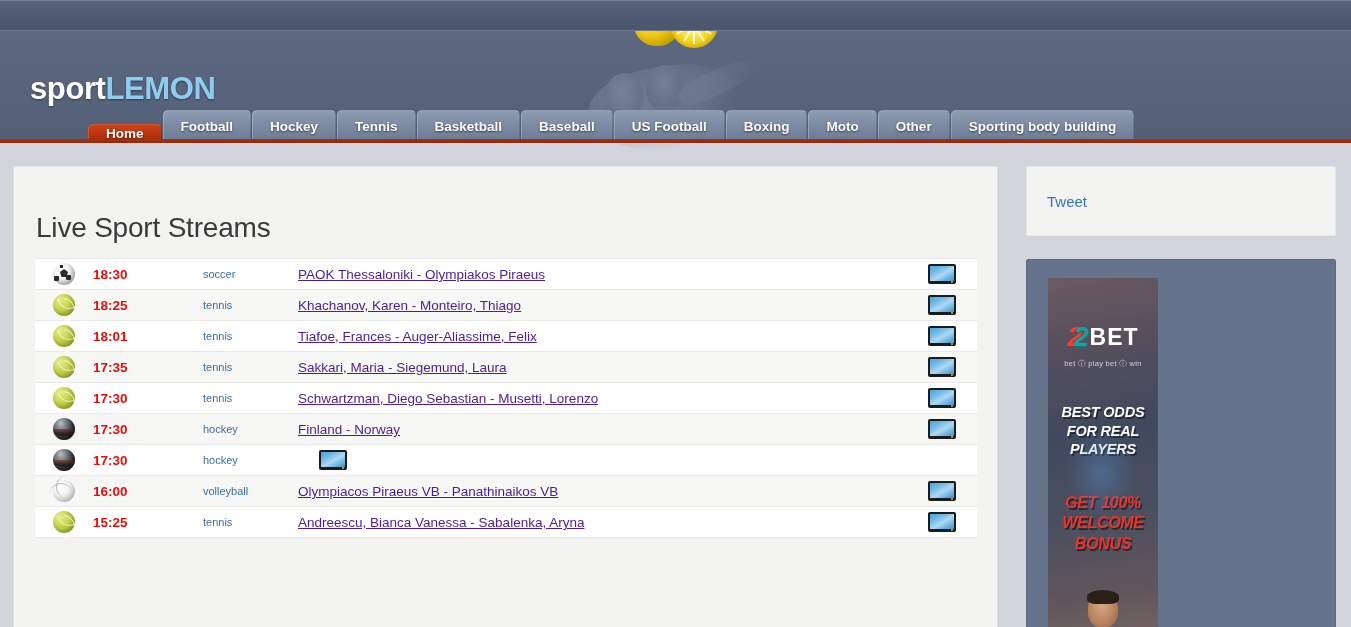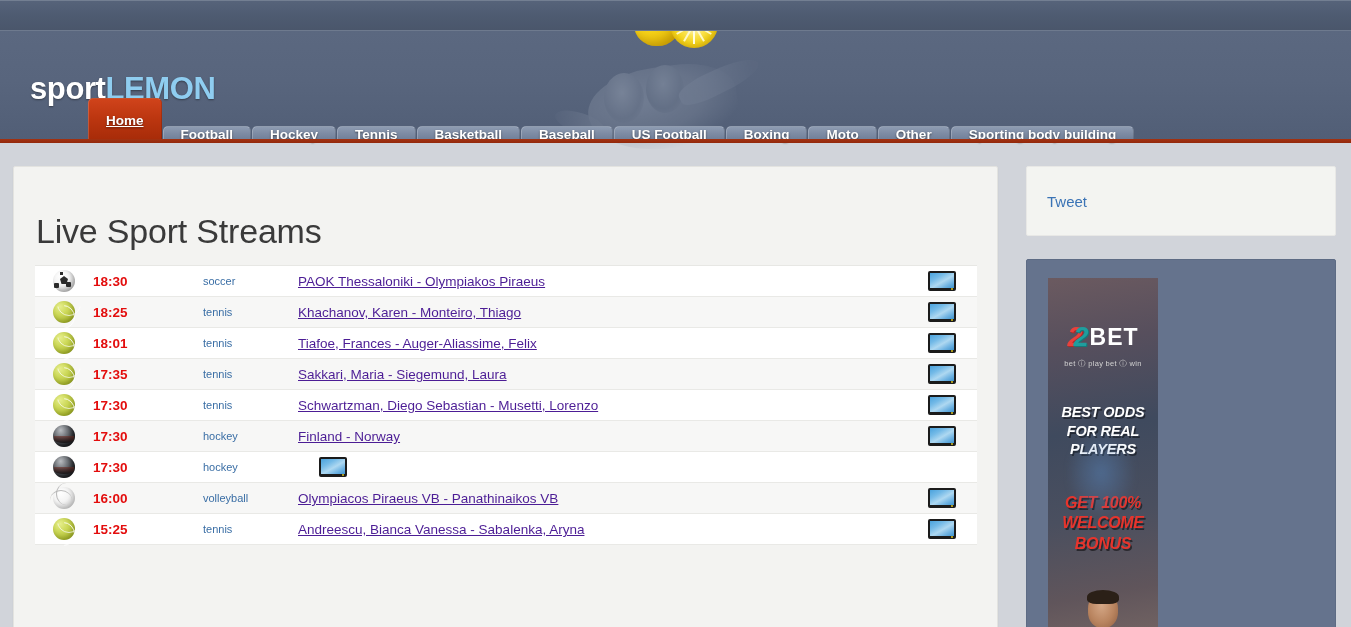--- a/index.html
+++ b/index.html
@@ -124,41 +124,40 @@
   .logo .b { color: #8fcdf0; }
 
   
   .nav {
     position: absolute; left: 88px; bottom: 0;
     display: flex; align-items: flex-end;
     height: 34px;
     z-index: 6;
   }
   .tab {
-    height: 16px;
+    height: 32px;
     padding: 0 17px;
     display: flex; align-items: center; justify-content: center;
     color: #ffffff;
     font-size: 13.5px; font-weight: 700;
     text-shadow: 0 1px 2px rgba(0,0,0,.55);
     background: linear-gradient(180deg, #8e9cb2 0%, #7e8ca4 42%, #6b7b95 100%);
     border-radius: 5px 5px 0 0;
     border-left: 1px solid rgba(255,255,255,.22);
     border-right: 1px solid rgba(0,0,0,.14);
     border-top: 1px solid rgba(255,255,255,.25);
     margin-right: 1px;
     cursor: pointer;
     white-space: nowrap;
   }
   .tab.active {
     background: linear-gradient(180deg, #d0431b 0%, #bc3610 45%, #a52a08 100%);
     border-left: 1px solid rgba(255,255,255,.18);
     border-top: 1px solid rgba(255,160,120,.35);
-    height: 44px;
-    text-decoration: underline;
+    height: 18px;
   }
   .navline {
     position: absolute; left: 0; top: 139px;
     width: 1351px; height: 4px;
     background: linear-gradient(180deg, #a23212 0%, #93280c 100%);
     z-index: 7;
   }
 
   
   .page {
@@ -172,21 +171,21 @@
   .content {
     position: absolute; left: 13px; top: 23px;
     width: 985px; height: 600px;
     background: #f3f3f1;
     border: 1px solid #e3e3e0;
     border-radius: 2px;
     box-shadow: 0 1px 2px rgba(0,0,0,.05);
   }
   .page-title {
     margin: 45px 0 14px 22px;
-    font-size: 34px;
+    font-size: 28px;
     font-weight: 400;
     color: #3a3a3a;
     letter-spacing: -0.2px;
   }
 
   
   .stream-list {
     margin: 0 20px 0 21px;
     border-top: 1px solid #e7e7e4;
   }

